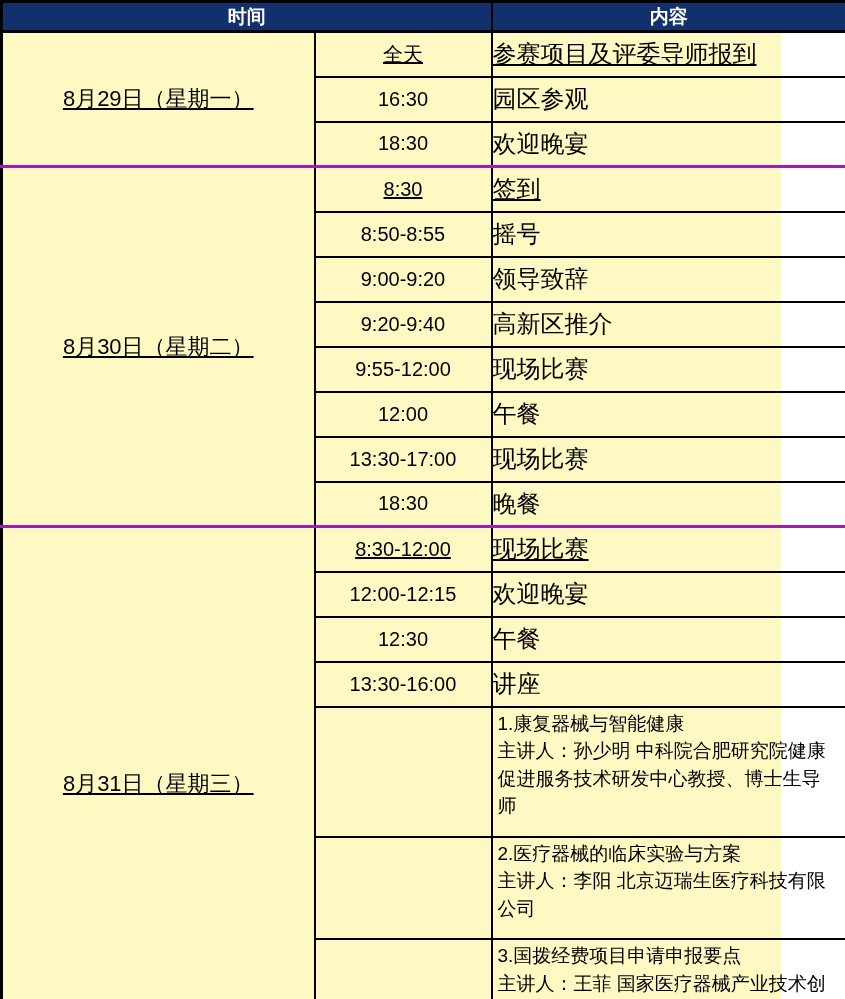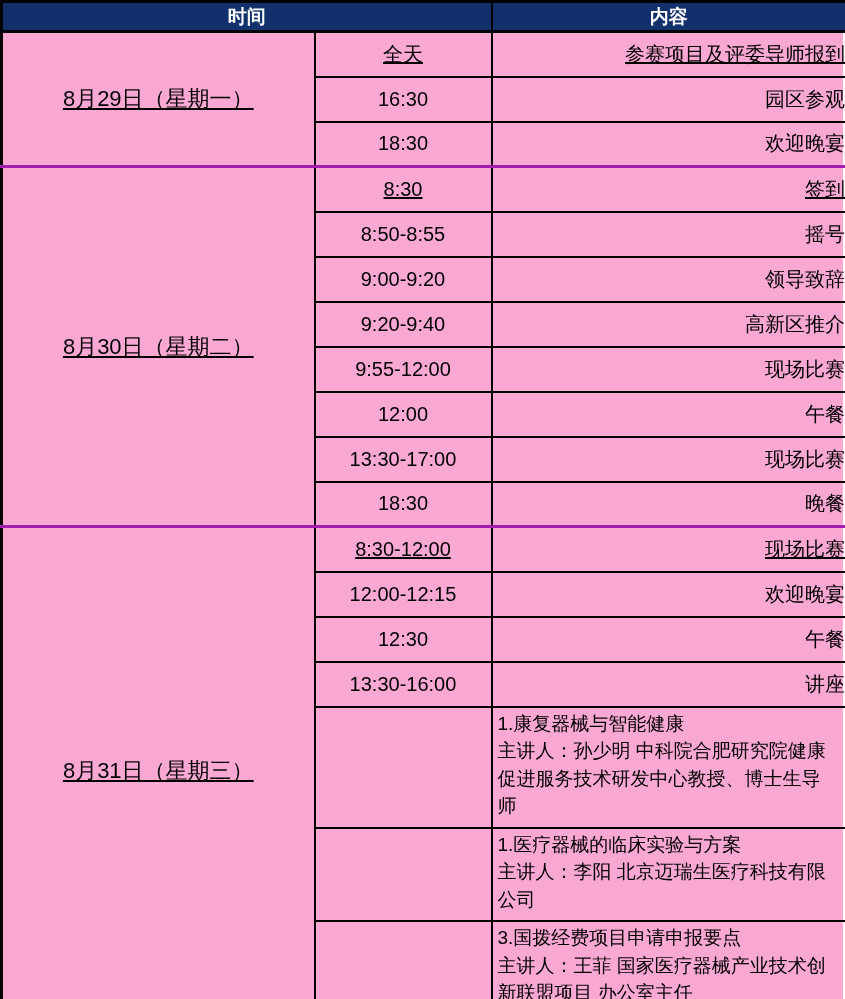--- a/index.html
+++ b/index.html
@@ -2,23 +2,23 @@
 <html><head>
 <meta charset="utf-8">
 <style>
   html, body {
     margin: 0;
     padding: 0;
     background: #ffffff;
     font-family: "Liberation Sans", "DejaVu Sans", sans-serif;
   }
   .page {
-    width: 843px;
+    width: 781px;
     height: 999px;
-    background: #f9a8d4;
+    background: #fef9c3;
     box-sizing: border-box;
   }
   table.schedule {
     border-collapse: collapse;
     table-layout: fixed;
     width: 845px;
     border: 3px solid #000000;
   }
   col.col-date    { width: 313px; }
   col.col-time    { width: 177px; }
@@ -47,33 +47,33 @@
     text-align: center;
     vertical-align: middle;
     font-size: 22px;
   }
   td.time-cell {
     text-align: center;
     vertical-align: middle;
     font-size: 20px;
   }
   td.content-cell {
-    text-align: right;
+    text-align: left;
     vertical-align: middle;
-    font-size: 20px;
+    font-size: 24px;
   }
   tr.lecture-row-1 { height: 115px; }
   tr.lecture-row-2 { height: 87px; }
   tr.lecture-row-3 { height: 90px; }
   td.lecture {
     text-align: left;
     vertical-align: middle;
     font-size: 19px;
     line-height: 1.45;
-    padding: 2px 6px 7px 5px;
+    padding: 2px 6px 16px 5px;
     white-space: pre-line;
   }
 </style>
 </head>
 <body>
 
 <div class="page">
   <table class="schedule">
     <colgroup>
       <col class="col-date">
@@ -157,21 +157,21 @@
         <td class="time-cell">13:30-16:00</td>
         <td class="content-cell">讲座</td>
       </tr>
       <tr class="lecture-row-1">
         <td class="time-cell"></td>
         <td class="content-cell lecture">1.康复器械与智能健康
 主讲人：孙少明 中科院合肥研究院健康促进服务技术研发中心教授、博士生导师</td>
       </tr>
       <tr class="lecture-row-2">
         <td class="time-cell"></td>
-        <td class="content-cell lecture">1.医疗器械的临床实验与方案
+        <td class="content-cell lecture">2.医疗器械的临床实验与方案
 主讲人：李阳 北京迈瑞生医疗科技有限公司</td>
       </tr>
       <tr class="lecture-row-3">
         <td class="time-cell"></td>
         <td class="content-cell lecture">3.国拨经费项目申请申报要点
 主讲人：王菲 国家医疗器械产业技术创新联盟项目 办公室主任</td>
       </tr>
     </tbody>
   </table>
 </div>

